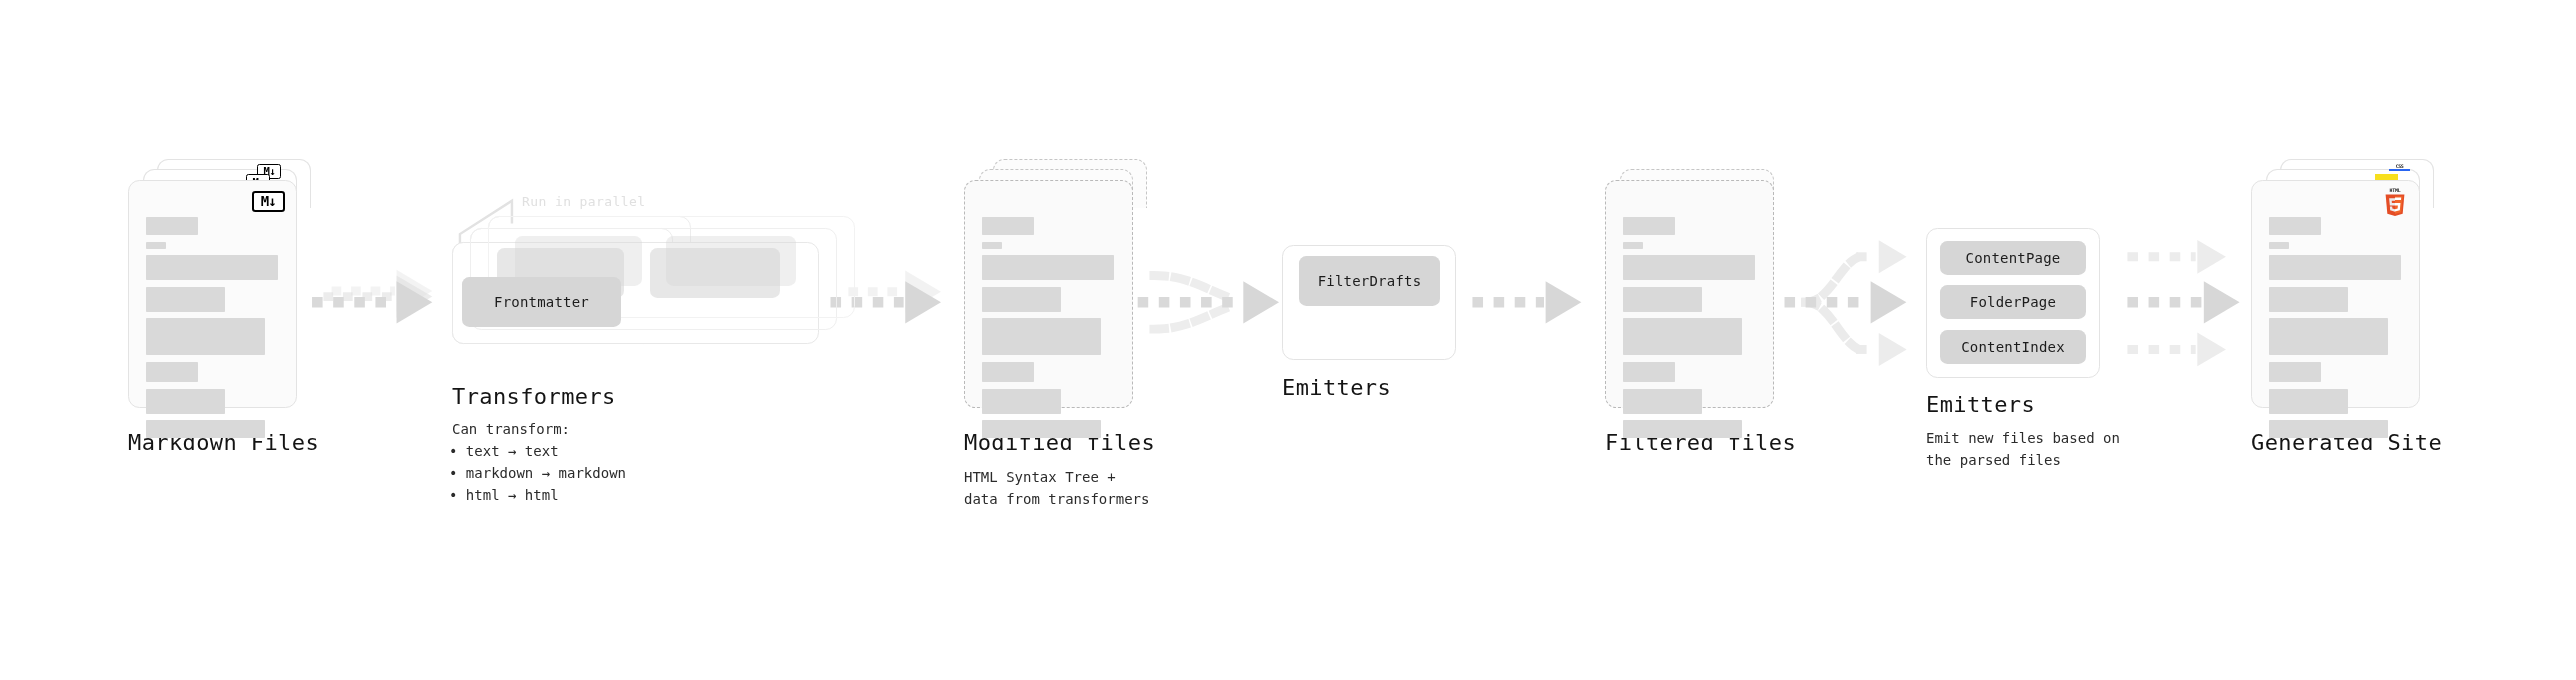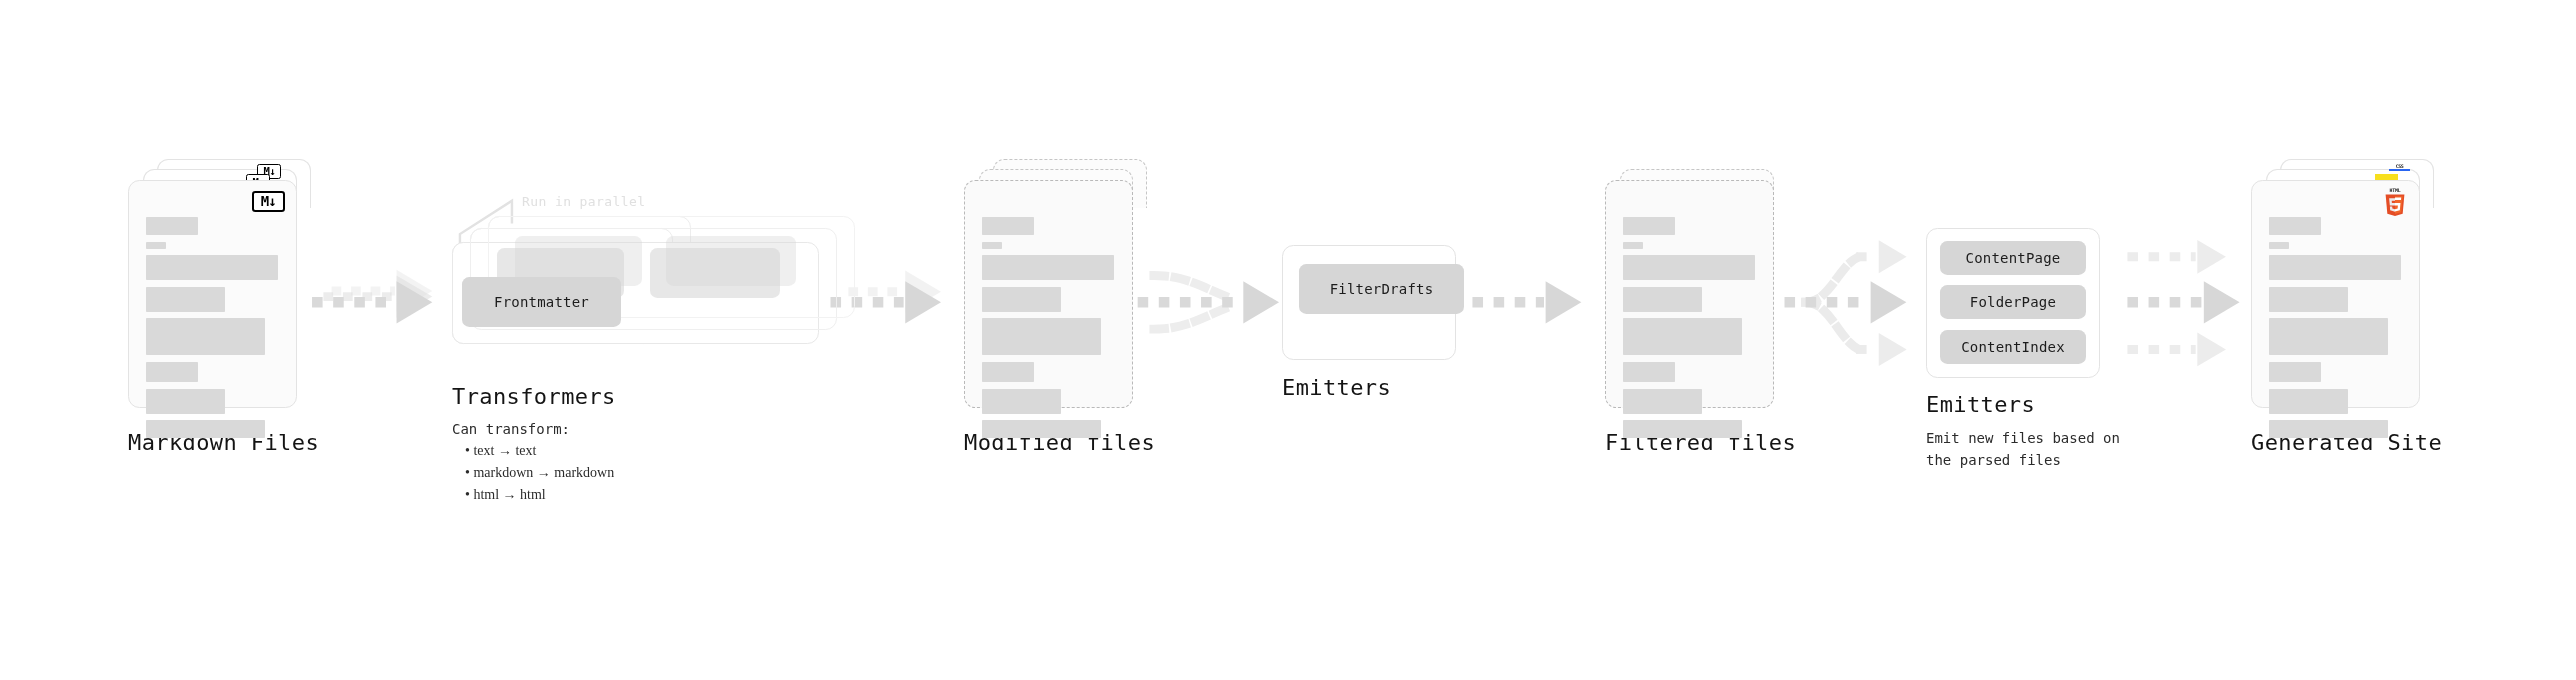--- a/index.html
+++ b/index.html
@@ -266,21 +266,21 @@
   <div class="node tf-chip-ghost" style="left:666px; top:236px; width:130px; height:50px; opacity:0.38;"></div>
   <div class="node tf-chip-ghost" style="left:497px; top:248px; width:127px; height:50px; opacity:0.58;"></div>
   <div class="node tf-chip-ghost" style="left:650px; top:248px; width:130px; height:50px; opacity:0.58;"></div>
 
   <div class="node chip" style="left:462px; top:277px; width:159px; height:50px;">Frontmatter</div>
 
   <div class="node parallel-label" style="left:522px; top:194px;">Run in parallel</div>
 
   <div class="node title" style="left:452px; top:384px;">Transformers</div>
   <div class="node subtitle" style="left:452px; top:418px;">Can transform:</div>
-  <div class="node bullets" style="left:452px; top:440px;font-family:Liberation Serif, serif;">
+  <div class="node bullets" style="left:436px; top:440px;">
     <div class="row">• text → text</div>
     <div class="row">• markdown → markdown</div>
     <div class="row">• html → html</div>
   </div>
 
   <div class="node" style="left:964px; top:180px;">
     <div class="doc-stack-layer dashed" style="left:29px; top:-21px;"></div>
     <div class="doc-stack-layer dashed" style="left:14.6px; top:-10.6px;"></div>
     <div class="doc dashed" style="position:relative; z-index:5;">
       <div class="doc-body">
@@ -289,23 +289,25 @@
         <div class="sk" style="width:132px;height:25px;"></div>
         <div class="sk" style="width:79px;height:25px;"></div>
         <div class="sk" style="width:119px;height:37px;"></div>
         <div class="sk" style="width:52px;height:20.3px;"></div>
         <div class="sk" style="width:79px;height:25px;"></div>
         <div class="sk" style="width:119px;height:18px;"></div>
       </div>
     </div>
   </div>
   <div class="node title" style="left:964px; top:430px;">Modified files</div>
+  <div class="node subtitle" style="left:964px; top:466px;">HTML Syntax Tree +
+data from transformers</div>
 
   <div class="node group-box" style="left:1282px; top:245px; width:174px; height:115px;"></div>
-  <div class="node chip" style="left:1299px; top:264px; width:165px; height:50px;">FilterDrafts</div>
+  <div class="node chip" style="left:1299px; top:256px; width:141px; height:50px;">FilterDrafts</div>
   <div class="node title" style="left:1282px; top:375px;">Emitters</div>
 
   <div class="node" style="left:1605px; top:180px;">
     <div class="doc-stack-layer dashed" style="left:14.6px; top:-10.6px;"></div>
     <div class="doc dashed" style="position:relative; z-index:5;">
       <div class="doc-body">
         <div class="sk" style="width:52px;height:18px;"></div>
         <div class="sk" style="width:19.5px;height:7.3px;"></div>
         <div class="sk" style="width:132px;height:25px;"></div>
         <div class="sk" style="width:79px;height:25px;"></div>

